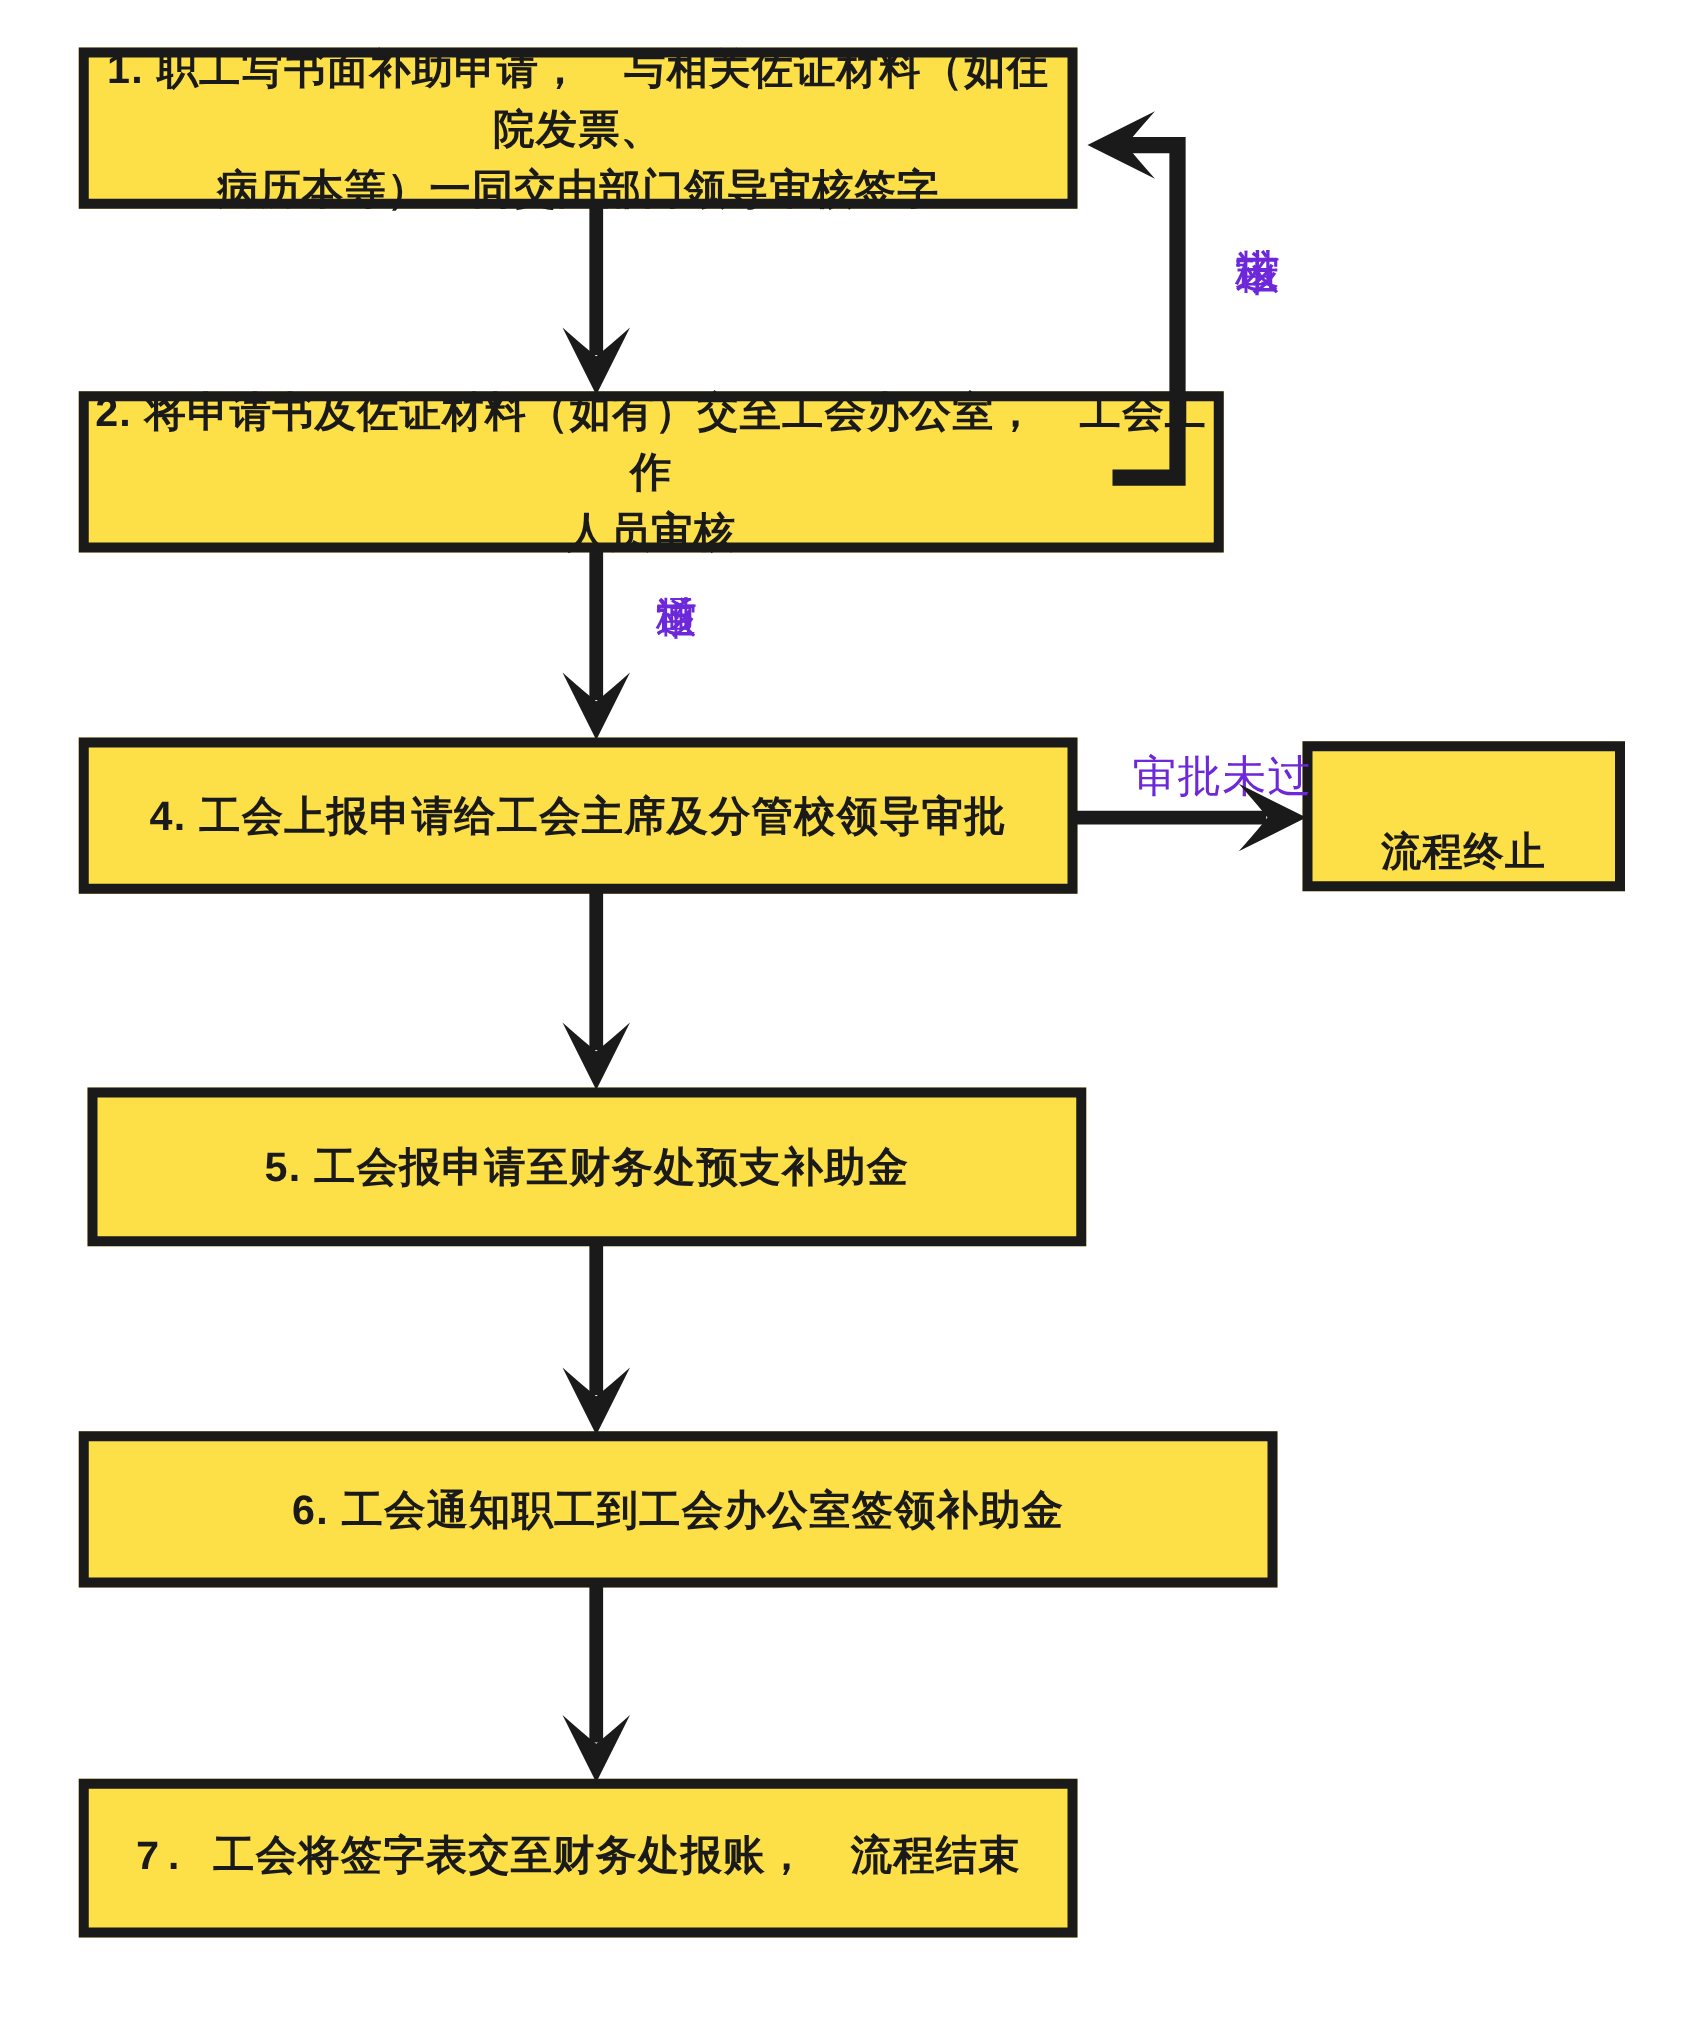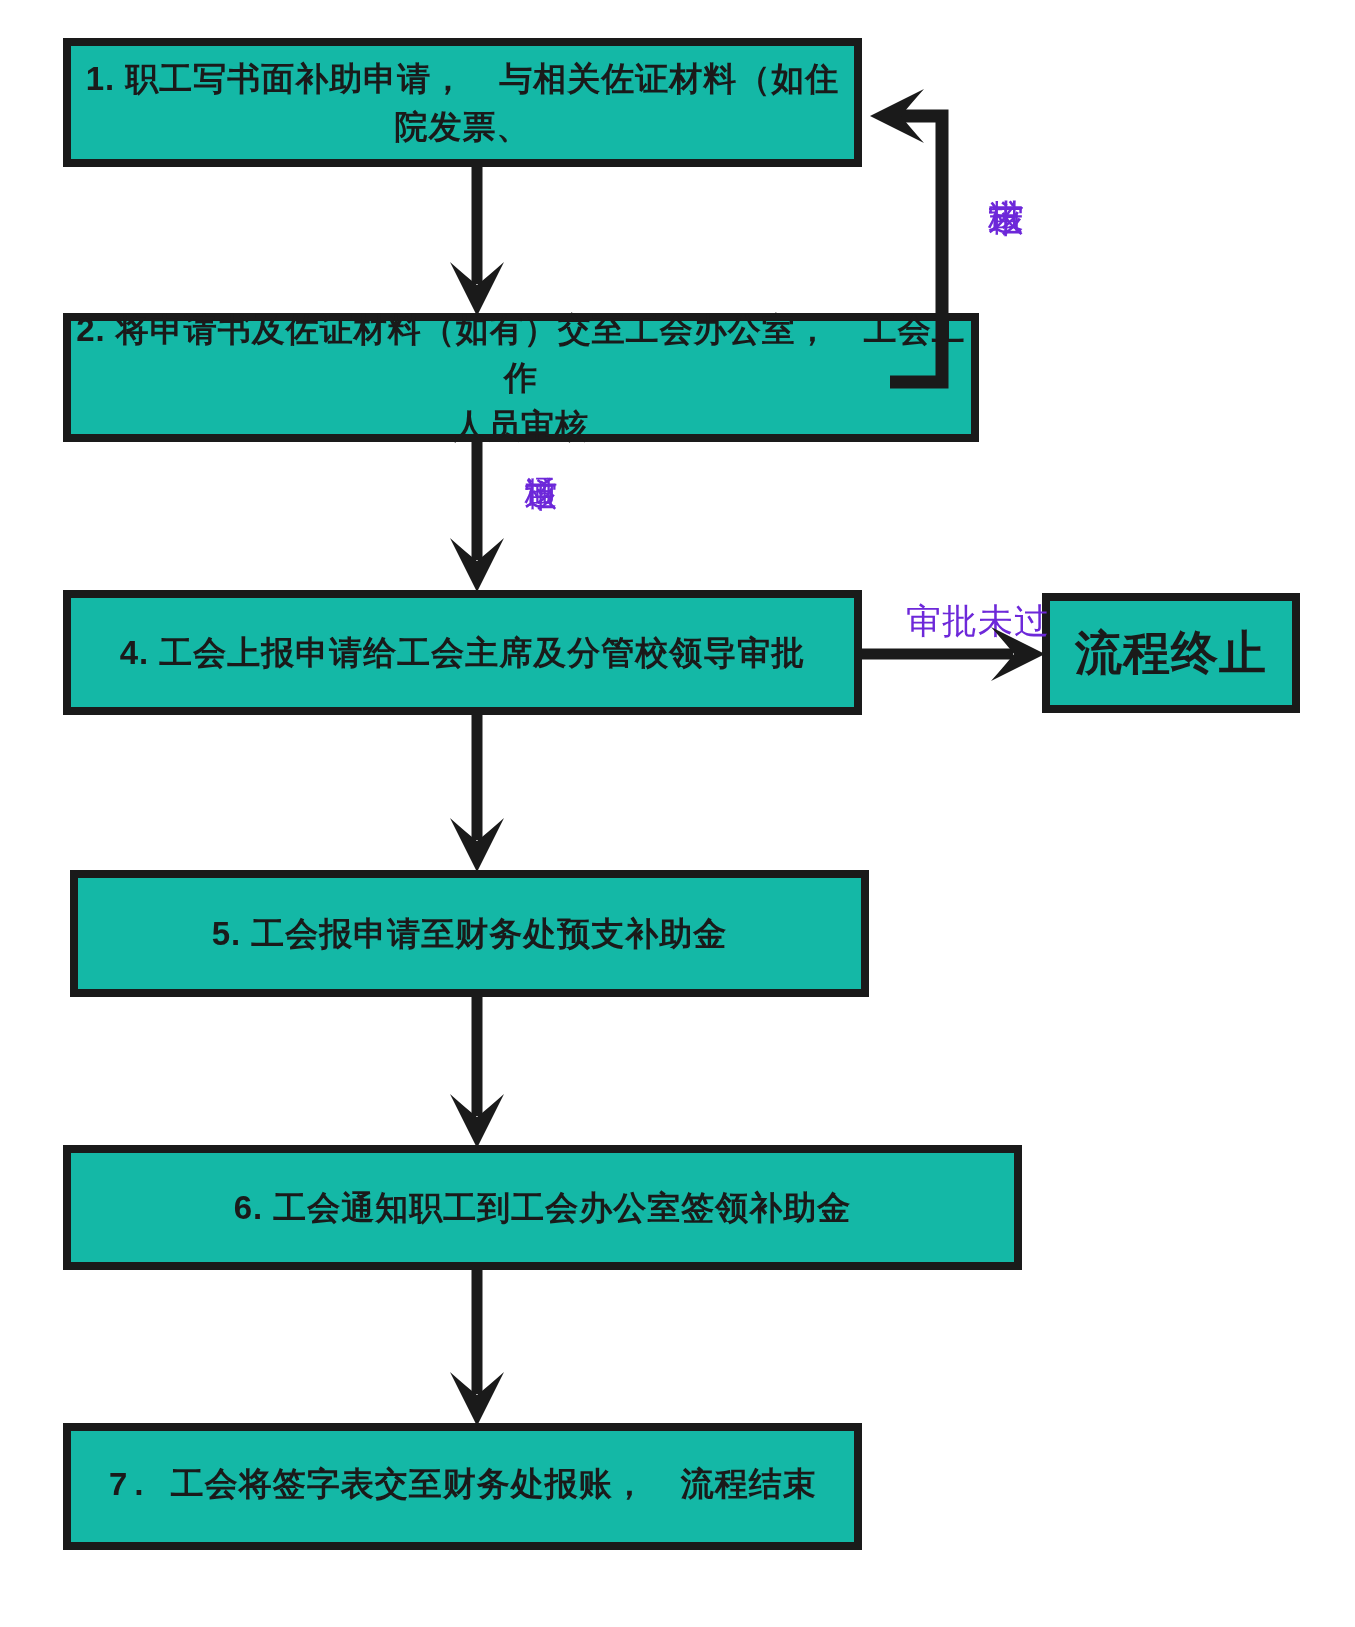--- a/index.html
+++ b/index.html
@@ -21,39 +21,39 @@
     left: 0;
     top: 0;
     width: 1355px;
     height: 1627px;
     pointer-events: none;
   }
   .flow-box {
     position: absolute;
     box-sizing: border-box;
     border: 8px solid #1a1a1a;
-    background: #14b8a6;
+    background: #fde047;
     display: flex;
     flex-direction: column;
     align-items: center;
     justify-content: center;
     text-align: center;
     font-size: 33px;
     font-weight: bold;
     line-height: 48px;
     letter-spacing: 1px;
     white-space: pre-wrap;
   }
   .box-1 { left: 63px;   top: 38px;   width: 799px; height: 129px; }
   .box-2 { left: 63px;   top: 313px;  width: 916px; height: 129px; }
   .box-4 { left: 63px;   top: 590px;  width: 799px; height: 125px; }
   .box-5 { left: 70px;   top: 870px;  width: 799px; height: 127px; }
   .box-6 { left: 63px;   top: 1145px; width: 959px; height: 125px; }
   .box-7 { left: 63px;   top: 1423px; width: 799px; height: 127px; font-family: Liberation Mono, monospace; }
-  .box-terminate { left: 1042px; top: 593px; width: 258px; height: 120px; font-size: 47px; }
+  .box-terminate { left: 1042px; top: 593px; width: 258px; height: 120px; font-size: 32px; justify-content: flex-end; }
   .edge-label {
     position: absolute;
     color: #6d28d9;
     font-weight: normal;
     margin-left: 20px;
   }
   .edge-label.vertical {
     writing-mode: vertical-rl;
     text-orientation: upright;
   }
@@ -77,20 +77,21 @@
     letter-spacing: 1px;
   }
 </style>
 </head>
 <body>
 
 <div class="canvas">
 
   <div class="flow-box box-1">
     <div>1. 职工写书面补助申请，　与相关佐证材料（如住院发票、</div>
+    <div>病历本等）一同交由部门领导审核签字</div>
   </div>
 
   <div class="flow-box box-2">
     <div>2. 将申请书及佐证材料（如有）交至工会办公室，　工会工作</div>
     <div>人员审核</div>
   </div>
 
   <div class="flow-box box-4">
     <div>4. 工会上报申请给工会主席及分管校领导审批</div>
   </div>

